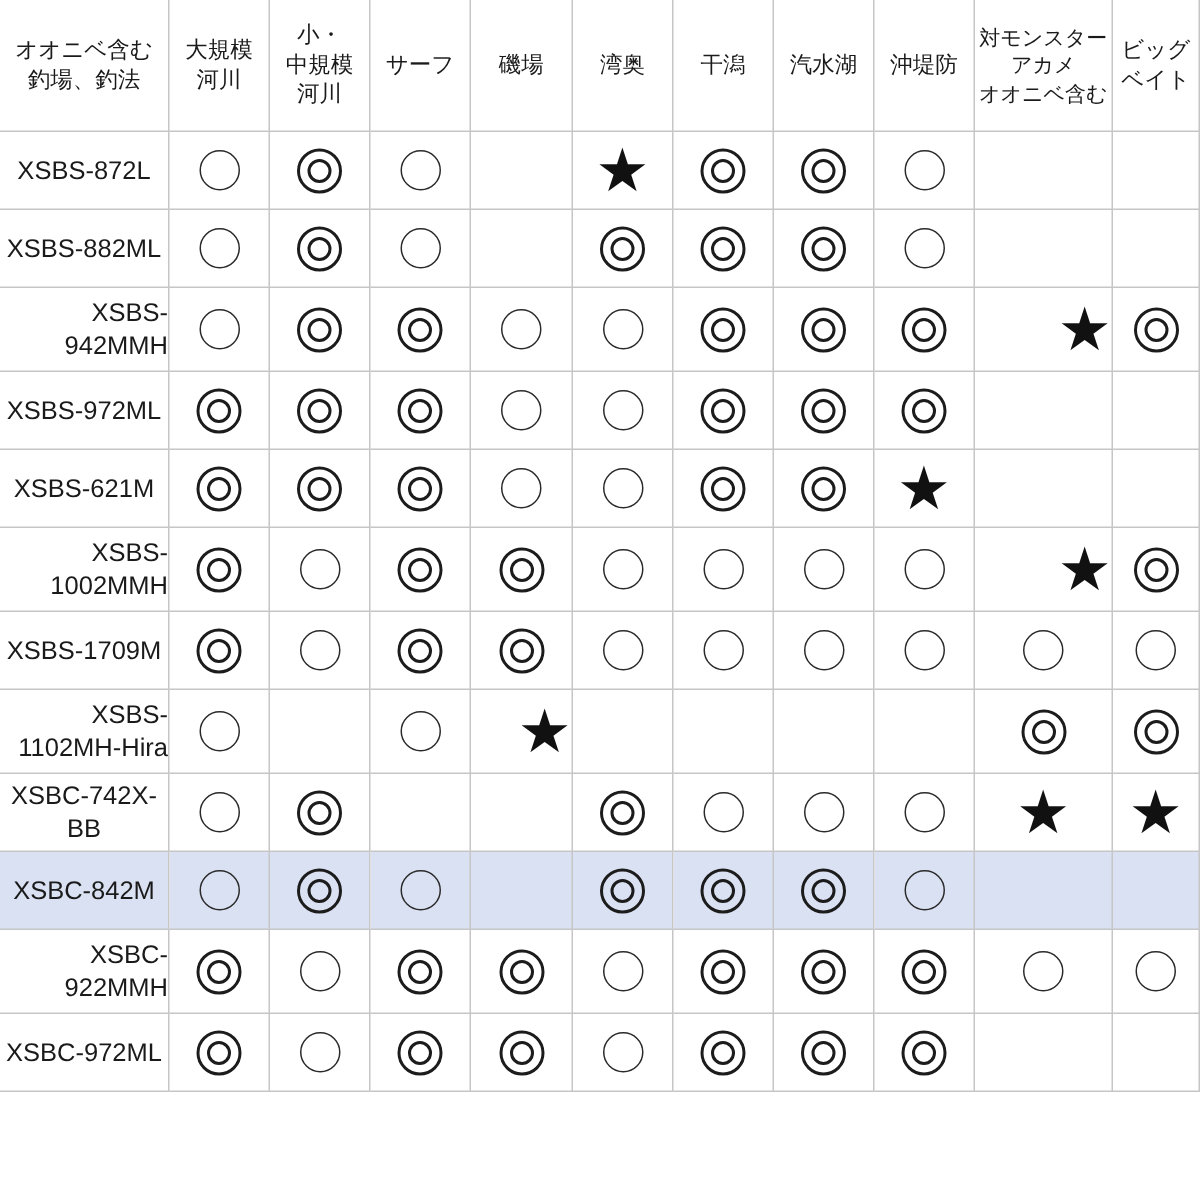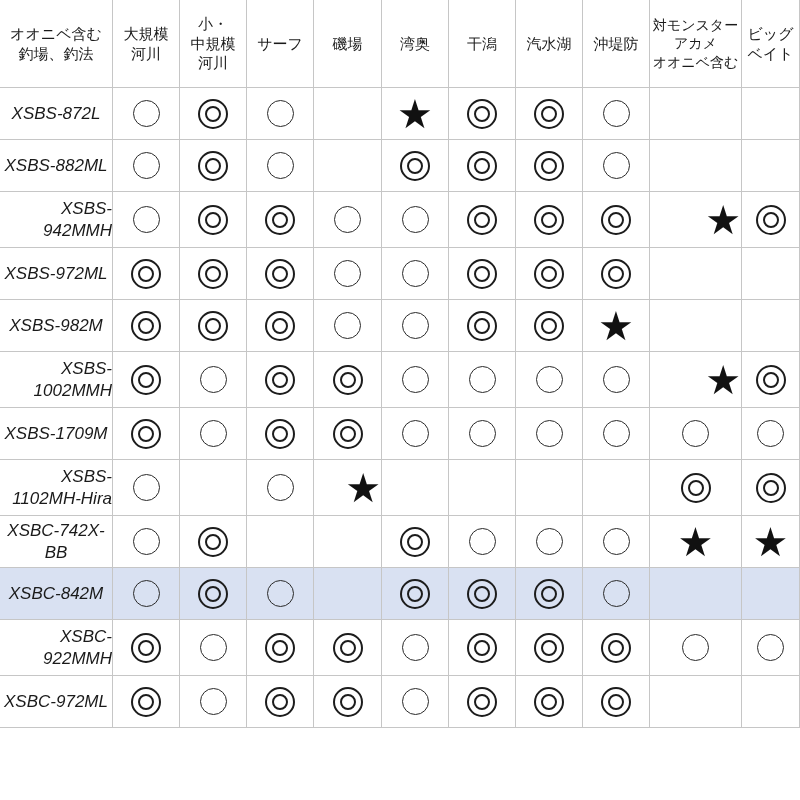--- a/index.html
+++ b/index.html
@@ -18,21 +18,21 @@
     padding:0; overflow:hidden;
   }
   thead th {
     height:87px; font-weight:400; font-size:15px;
     line-height:1.3; white-space:pre-line;
   }
   thead th.col-monster { font-size:14px;margin-top:30px; }
   tbody td { height:51px; }
   tbody tr.r-tall2 td { height:55px;text-align:right; }
   tbody tr.r-note td { height:69px; }
-  td.model { font-size:17px; line-height:1.25; white-space:pre-line;font-style:italic; }
+  td.model { font-size:17px; line-height:1.25; white-space:pre-line; }
   tr.hl { background:#d9e1f2;padding-left:18px; }
 
   .sym-circle {
     width:27px; height:27px; box-sizing:border-box;
     border:1.5px solid #2a2a2a; border-radius:50%;
     margin:0 auto;
   }
   .sym-double {
     width:30px; height:30px; box-sizing:border-box;
     border:2.5px solid #1c1c1c; border-radius:50%;
@@ -243,21 +243,21 @@
         </td>
         <td>
           <div class="sym-double">
             <div class="inner"></div>
           </div>
         </td>
         <td></td>
         <td></td>
       </tr>
       <tr>
-        <td class="model">XSBS-982M</td>
+        <td class="model">XSBS-621M</td>
         <td>
           <div class="sym-double">
             <div class="inner"></div>
           </div>
         </td>
         <td>
           <div class="sym-double">
             <div class="inner"></div>
           </div>
         </td>

